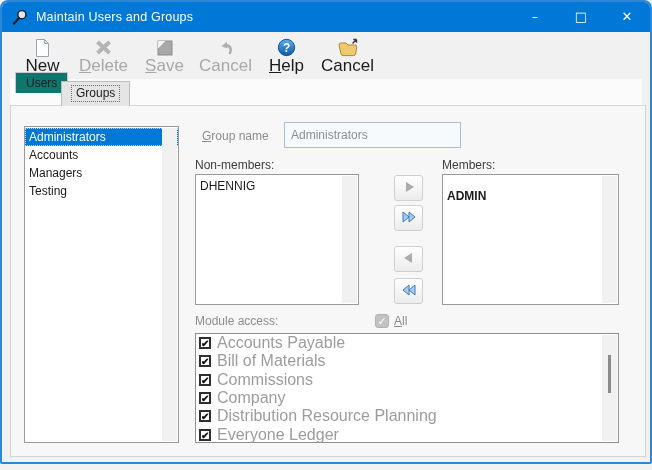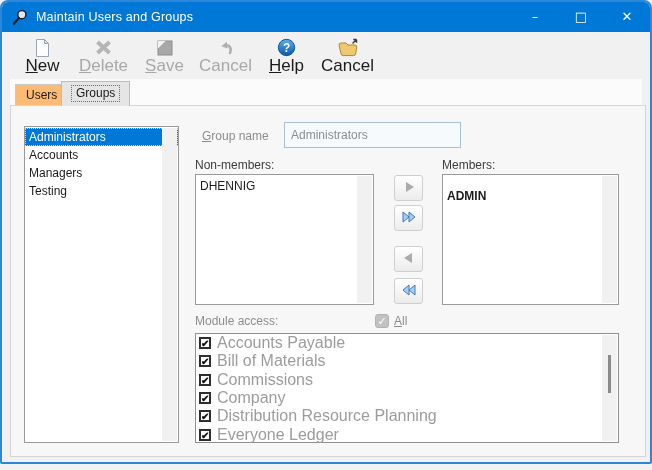--- a/index.html
+++ b/index.html
@@ -18,36 +18,36 @@
   .toolbar{position:absolute;left:0;top:30px;right:0;height:47px;background:#f1f1f1;
     display:flex;align-items:stretch;padding-left:10px;}
   .tbtn{width:61px;border:none;background:transparent;display:flex;flex-direction:column;
     align-items:center;justify-content:flex-start;padding:4px 0 2px 0;cursor:pointer;}
   .ticon{height:23px;display:flex;align-items:center;justify-content:center;}
   .tlabel{font-size:17px;color:#1c1c1c;line-height:14px;text-align:center;}
   .tbtn.disabled .tlabel{color:#a8a8a8;}
   .tlabel u{text-decoration:underline;}
   
   .tabstrip{position:absolute;left:8px;top:77px;right:8px;height:26px;background:#fbfbfb;}
-  .tab{position:absolute;bottom:0;height:21px;background:#fdba74;border:1px solid #c9c9c9;
+  .tab{position:absolute;bottom:12px;height:21px;background:#0f766e;border:1px solid #c9c9c9;
     border-bottom:none;font-size:12px;color:#1b1b1b;text-align:center;line-height:20px;
     padding:0 10px;cursor:pointer;}
   .tab.selected{height:25px;bottom:-1px;background:#e5e5e5;line-height:23px;z-index:3;
     border-color:#bcbcbc;}
   .tab-inner{display:inline-block;outline:1px dotted #6e6e6e;padding:0 4px;line-height:15px;margin-top:3px;}
   
   .panel{position:absolute;left:8px;top:103px;width:636px;height:352px;background:#f7f7f7;
     border:1px solid #d4d4d4;z-index:1;}
   
   .listbox{position:absolute;background:#fff;border:1px solid #9a9a9a;z-index:2;font-size:12px;color:#1b1b1b;}
   .vtrack{position:absolute;top:1px;bottom:1px;right:1px;width:15px;background:#f1f1f1;}
   .li{height:18px;line-height:18px;padding:0 4px;white-space:nowrap;cursor:default;}
   .li.selected{background:#0078d7;color:#fff;outline:1px dotted #bcd8f2;outline-offset:-1px;}
   .group-list{left:22px;top:124px;width:155px;height:317px;padding-top:1px;}
-  .nonmembers-list{left:193px;top:172px;width:179px;height:131px;padding-top:2px;}
+  .nonmembers-list{left:193px;top:172px;width:164px;height:131px;padding-top:2px;}
   .members-list{left:440px;top:172px;width:177px;height:131px;padding-top:12px;font-weight:bold;}
   
   .lbl{position:absolute;font-size:12px;z-index:2;}
   .lbl.gray{color:#8d8d8d;}
   .lbl.dark{color:#3d3d3d;}
   
   .textbox{position:absolute;left:282px;top:120px;width:177px;height:26px;background:#f7fafc;
     border:1px solid #a7c0d8;font-size:12px;color:#8d8d8d;line-height:24px;padding-left:6px;z-index:2;}
   
   .xferbtn{position:absolute;left:392px;width:29px;height:26px;border:1px solid #cfcfcf;

